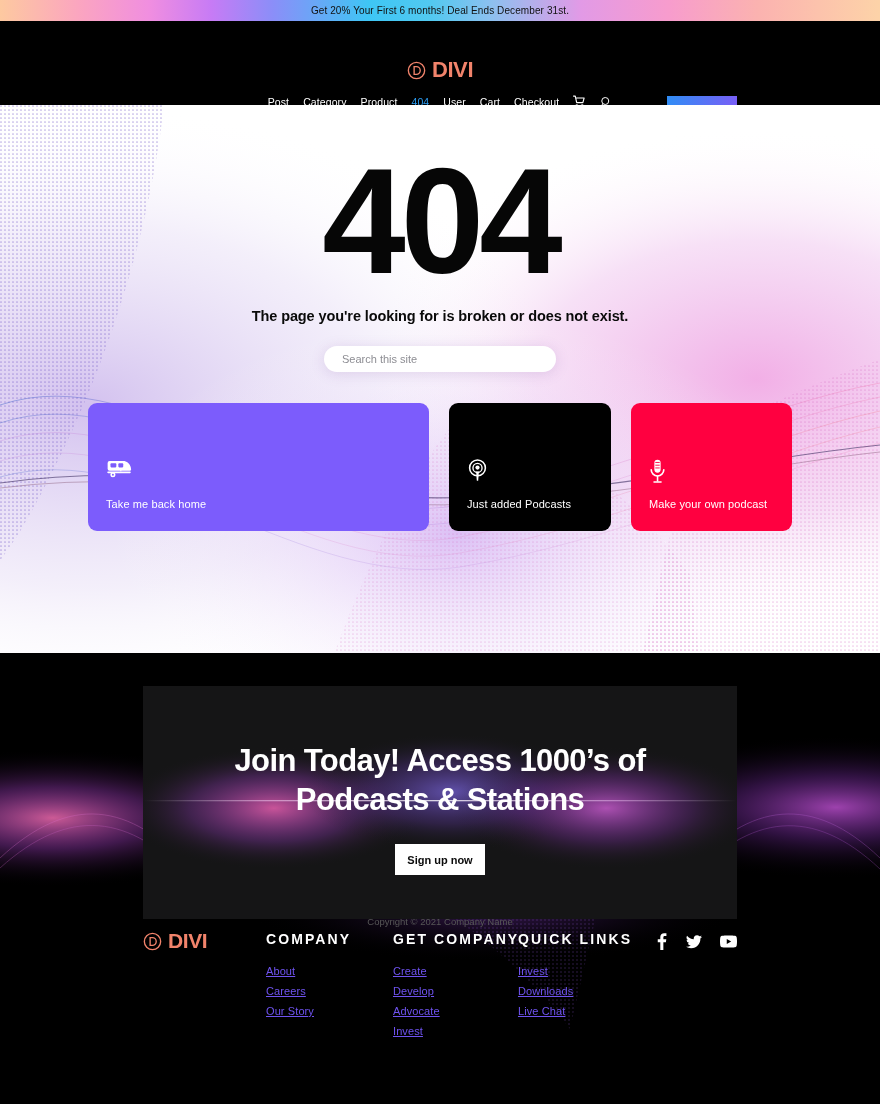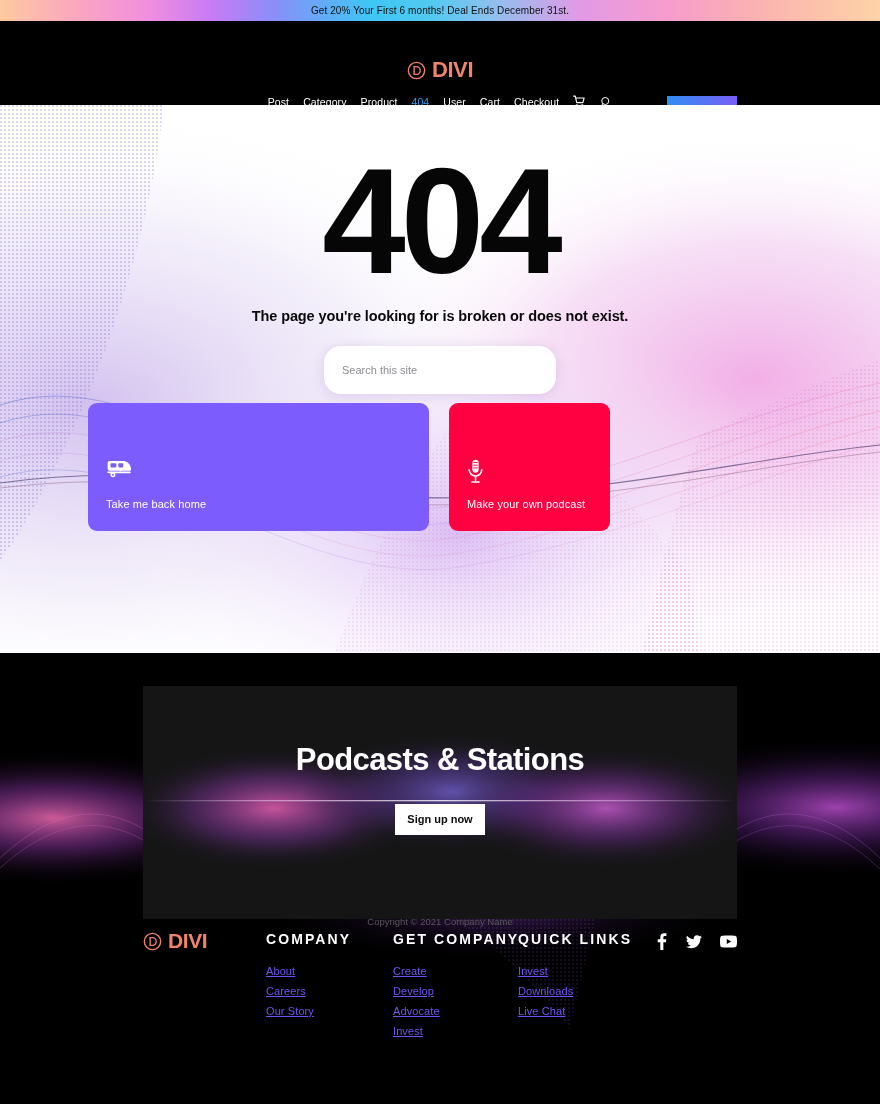--- a/index.html
+++ b/index.html
@@ -68,21 +68,21 @@
   }
   .err-code {
     font-size:150px; line-height:.78; font-weight:800; color:#060606;
     letter-spacing:-5px; font-family:"Liberation Sans", sans-serif;
   }
   .err-sub {
     margin-top:28px; font-size:14.5px; font-weight:700; color:#0a0a0a;
     letter-spacing:-.1px;
   }
   .search-wrap {
-    margin:22px auto 0; width:232px; height:48px;
+    margin:22px auto 0; width:232px; height:26px;
     background:#fff; border-radius:17px;
     box-shadow:0 2px 14px rgba(120,70,160,.18);
     display:flex; align-items:center;
   }
   .search-input {
     border:none; outline:none; background:transparent;
     width:100%; height:100%; padding:0 18px;
     font-size:11px; color:#5a5a5a;
     font-family:"Liberation Sans", sans-serif;
   }
@@ -301,20 +301,31 @@
             <rect x="15.2" y="5" width="6" height="5" rx="1" fill="#7c5cfc"></rect>
             <rect x="17.4" y="11.4" width="1.6" height="3.4" fill="#fff"></rect>
             <rect x="1.5" y="15" width="29" height="2.1" rx="1" fill="#fff"></rect>
             <circle cx="8.5" cy="19" r="3.1" fill="#fff"></circle>
             <circle cx="8.5" cy="19" r="1.2" fill="#7c5cfc"></circle>
           </svg>
         </span>
         <span class="card-label">Take me back home</span>
       </div>
 
+      <div class="card card-b">
+        <span class="card-icon">
+          <svg width="21" height="23" viewBox="0 0 24 26" fill="none" stroke="#fff">
+            <circle cx="12" cy="10" r="9" stroke-width="1.8"></circle>
+            <circle cx="12" cy="10" r="5.2" stroke-width="1.6"></circle>
+            <circle cx="12" cy="9.6" r="2.4" fill="#fff" stroke="none"></circle>
+            <path d="M10.4 14.2h3.2l-.8 10.4h-1.6z" fill="#fff" stroke="none"></path>
+          </svg>
+        </span>
+        <span class="card-label">Just added Podcasts</span>
+      </div>
 
       <div class="card card-c">
         <span class="card-icon">
           <svg width="17" height="24" viewBox="0 0 18 26" fill="#fff">
             <rect x="5.6" y="0.8" width="6.8" height="14" rx="3.4"></rect>
             <rect x="6.6" y="3.2" width="4.8" height="1" fill="#ff0040"></rect>
             <rect x="6.6" y="6.2" width="4.8" height="1" fill="#ff0040"></rect>
             <rect x="6.6" y="9.2" width="4.8" height="1" fill="#ff0040"></rect>
             <path d="M2.2 11.6a6.8 6.8 0 0 0 13.6 0" fill="none" stroke="#fff" stroke-width="1.8" stroke-linecap="round"></path>
             <rect x="8.2" y="18" width="1.7" height="6.4"></rect>
@@ -377,20 +388,21 @@
             <stop offset="100%" stop-color="#fff" stop-opacity="0"></stop>
           </linearGradient>
         </defs>
         <rect width="594" height="235" fill="#151516"></rect>
         <rect width="594" height="235" fill="url(#pg1)"></rect>
         <rect width="594" height="235" fill="url(#pg2)"></rect>
         <rect width="594" height="235" fill="url(#pg3)"></rect>
         <rect x="0" y="114" width="594" height="1.3" fill="url(#streak)"></rect>
       </svg>
       <div class="cta-inner">
+        <div class="cta-line1">Join Today! Access 1000’s of</div>
         <div class="cta-line2">Podcasts &amp; Stations</div>
         <button class="signup-btn">Sign up now</button>
       </div>
     </div>
   </div>
 
   <div class="footer">
     <svg width="880" height="185" viewBox="0 0 880 185" style="position:absolute;inset:0;" preserveAspectRatio="none">
       <defs>
         <radialGradient id="fg1" cx="56%" cy="-5%" r="28%">

